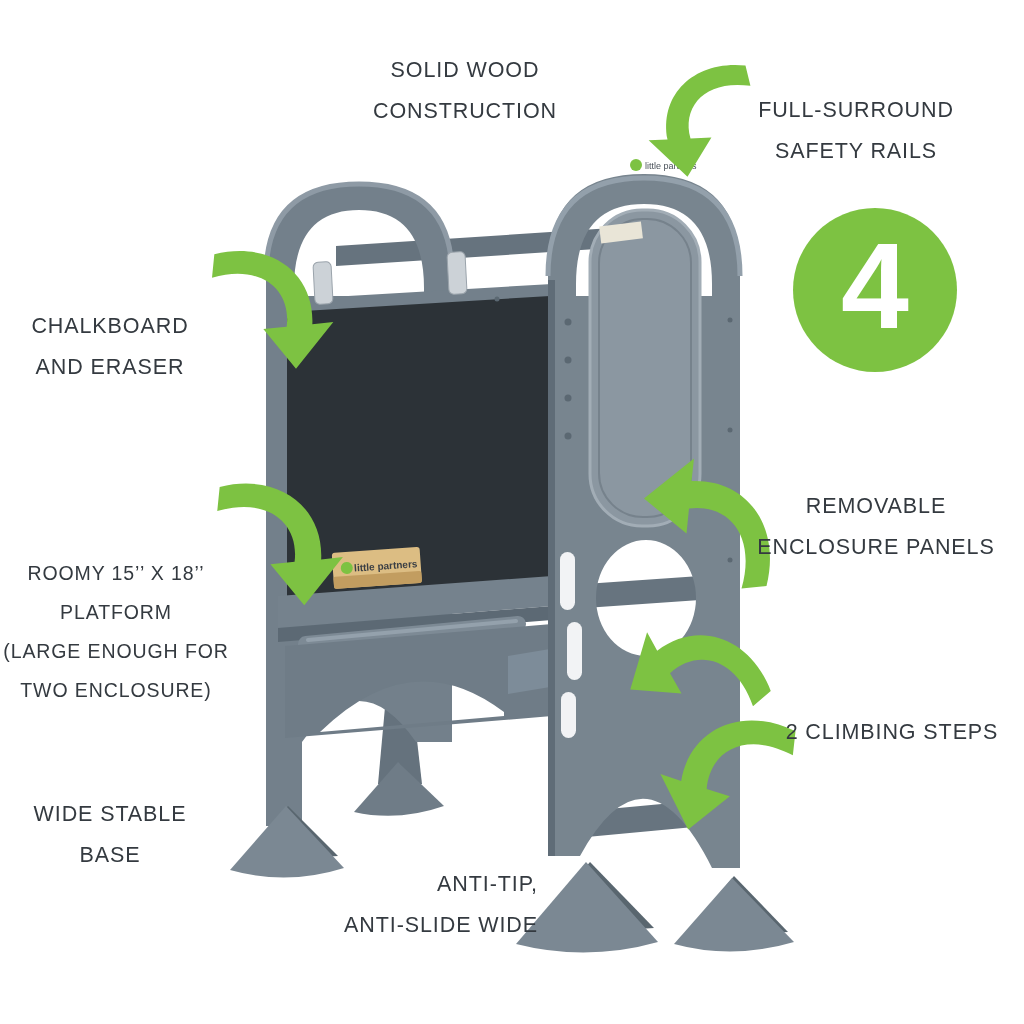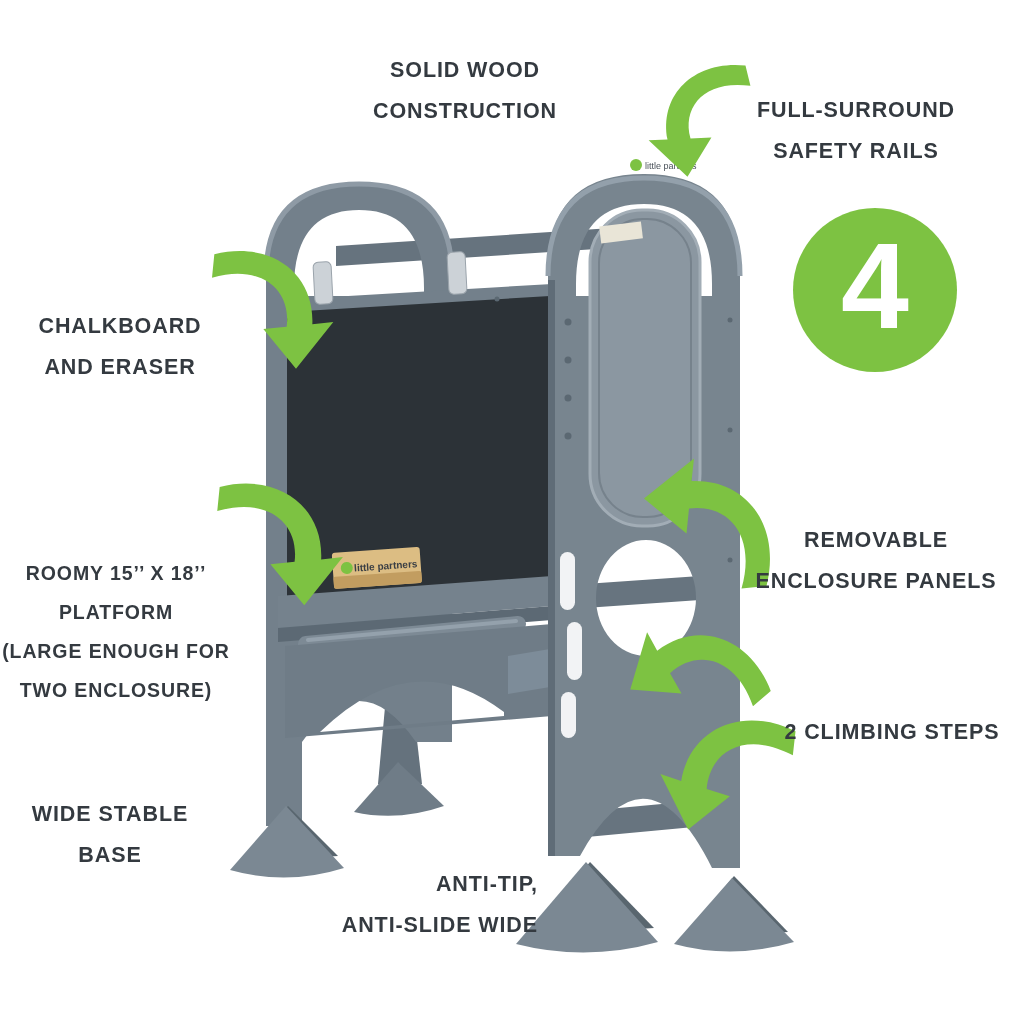--- a/index.html
+++ b/index.html
@@ -4,21 +4,21 @@
 <style>
   html,body{margin:0;padding:0;}
   body{
     width:1024px;height:1024px;position:relative;overflow:hidden;
     background:#ffffff;
     font-family:"Liberation Sans", sans-serif;
   }
   .stage{position:absolute;inset:0;}
   .tower{position:absolute;left:0;top:0;width:1024px;height:1024px;}
   .callout{
-    position:absolute;text-align:center;font-weight:700;
+    position:absolute;text-align:center;font-weight:400;
     color:var(--ink,#343a40);font-size:21.5px;line-height:41px;letter-spacing:.9px;
   }
   .callout.small{font-size:19.5px;line-height:39px;}
   .badge{
     position:absolute;left:793px;top:208px;width:164px;height:164px;border-radius:50%;
     background:var(--green,#7dc242);display:flex;align-items:center;justify-content:center;
   }
   .badge span{color:#ffffff;font-size:122px;font-weight:700;line-height:1;transform:translateY(-4px);}
   .arrow{position:absolute;color:var(--green,#7dc242);overflow:visible;transform-origin:center;}
   .a-safety{left:636px;top:58px;width:125px;height:125px;transform:rotate(-8deg);}
@@ -161,33 +161,33 @@
     <div>SAFETY RAILS</div>
   </div>
 
   <div class="badge">
     <span>4</span>
   </div>
 
   <div class="callout" style="left:726px;top:364px;width:292px;">
   </div>
 
-  <div class="callout" style="left:16px;top:306px;width:208px;">
+  <div class="callout" style="left:6px;top:306px;width:208px;">
     <div>CHALKBOARD</div>
     <div>AND ERASER</div>
   </div>
 
   <div class="callout small" style="left:0px;top:554px;width:232px;text-align:center;">
     <div>ROOMY 15’’ X 18’’</div>
     <div>PLATFORM</div>
     <div>(LARGE ENOUGH FOR</div>
     <div>TWO ENCLOSURE)</div>
   </div>
 
-  <div class="callout" style="left:736px;top:520px;width:280px;text-align:center;">
+  <div class="callout" style="left:736px;top:486px;width:280px;text-align:center;">
     <div>REMOVABLE</div>
     <div>ENCLOSURE PANELS</div>
   </div>
 
   <div class="callout" style="left:760px;top:712px;width:264px;">
     <div>2 CLIMBING STEPS</div>
   </div>
 
   <div class="callout" style="left:8px;top:794px;width:204px;">
     <div>WIDE STABLE</div>

